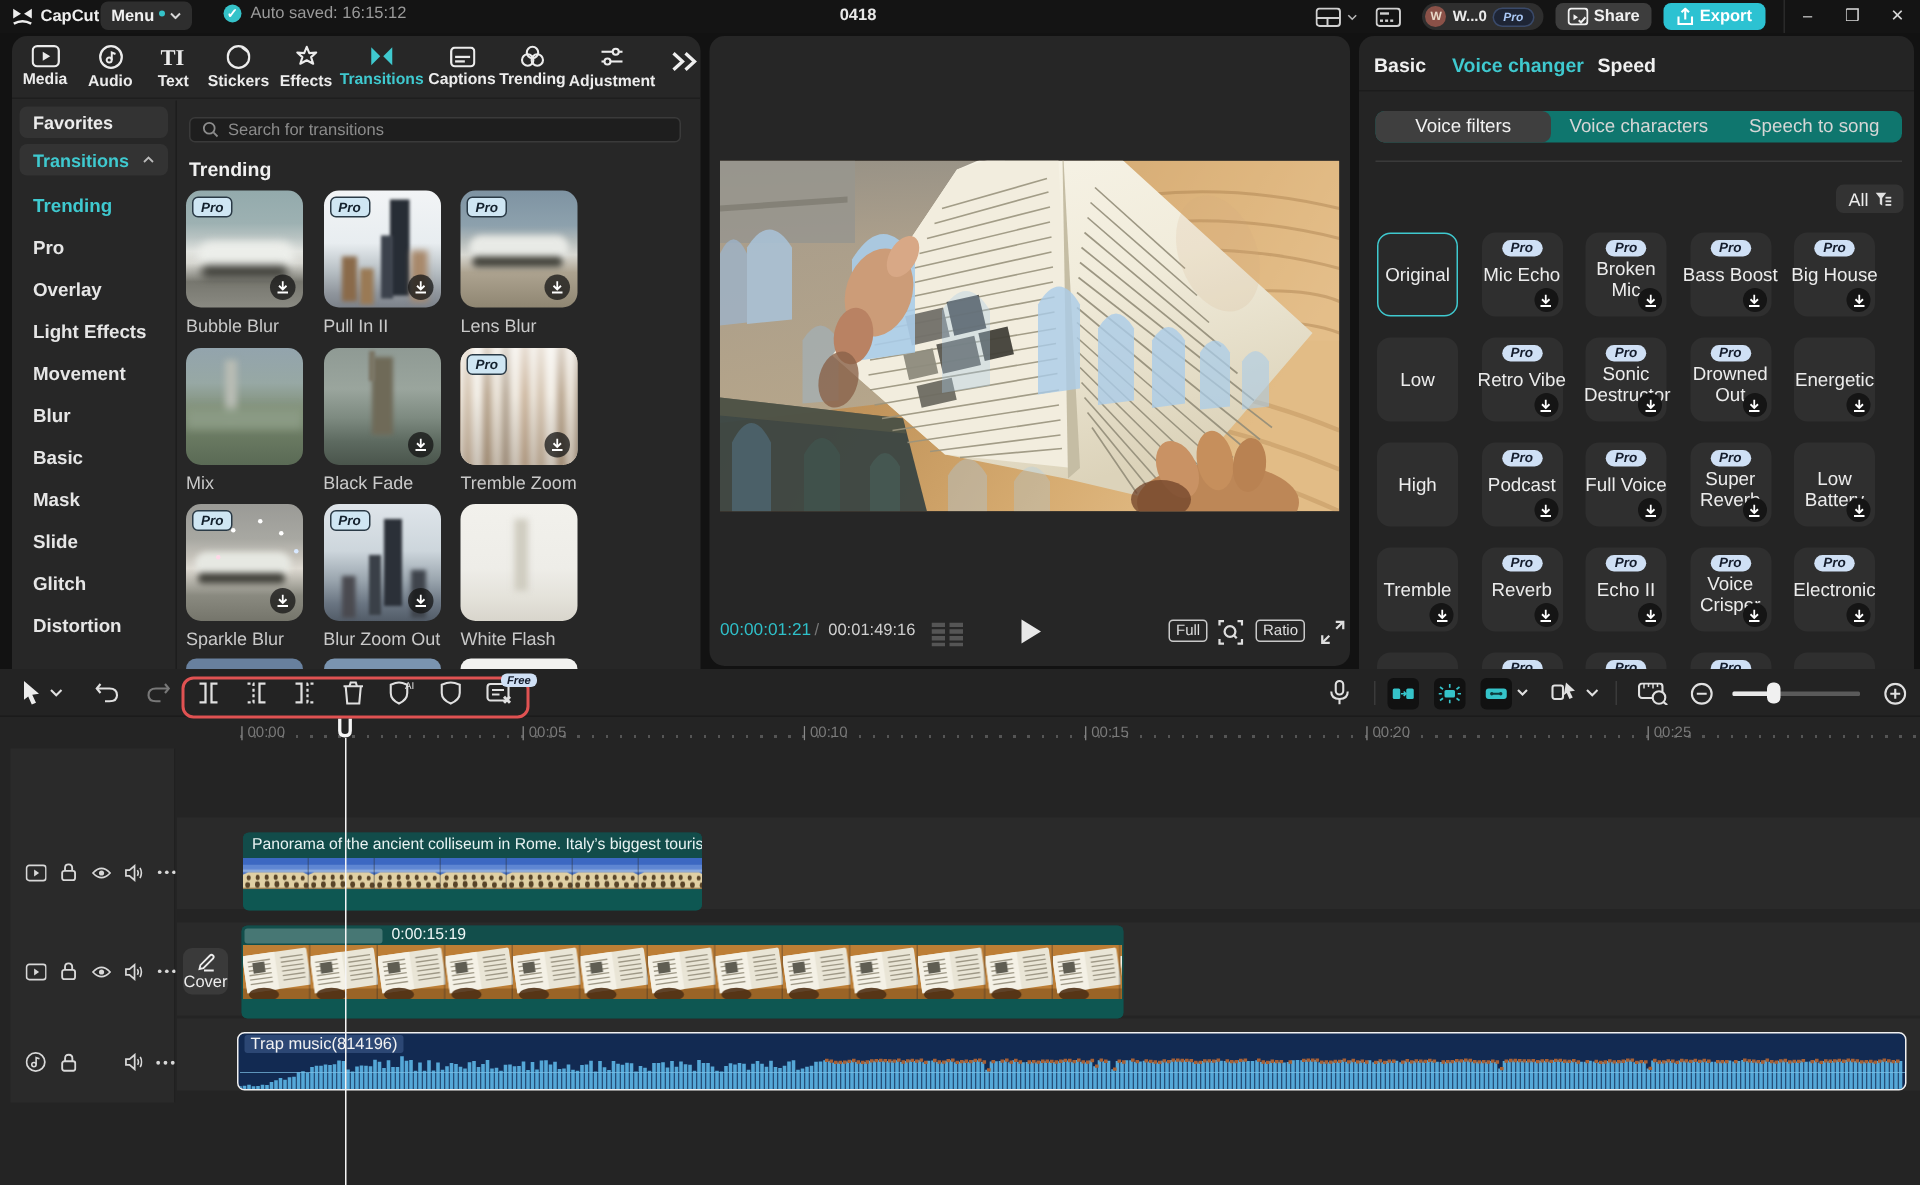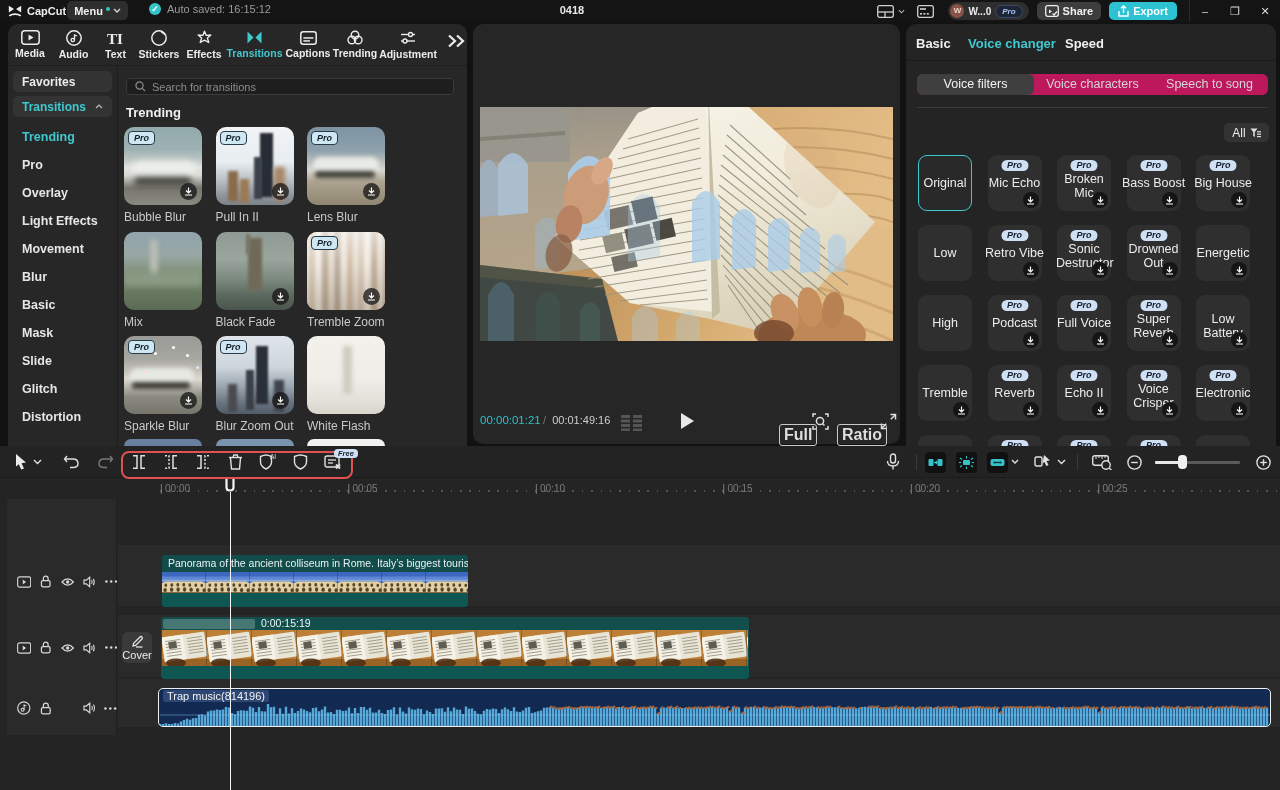--- a/index.html
+++ b/index.html
@@ -52,29 +52,29 @@
 #player { position:absolute; left:473px; top:2px; width:427px; height:420px; background:#262626; border-radius:10px 10px 10px 10px; }
 #player-h { position:absolute; left:0; top:0; width:427px; height:38px; background:#2a2a2a; border-radius:10px 10px 0 0; border-bottom:1px solid #1e1e1e; }
 #player-h .t { position:absolute; left:17px; top:11px; color:#f0f0f0; font-size:13px; }
 #player-h .ham { position:absolute; right:16px; top:13px; }
 #video { position:absolute; left:7px; top:83px; width:413px; height:234px; overflow:hidden; }
 #pctrl { position:absolute; left:0; bottom:10px; width:427px; height:24px; }
 .tc-teal { position:absolute; left:7px; top:4px; color:#2fc0c9; font-size:11.5px; }
 .tc-rest { position:absolute; left:70px; top:4px; color:#cfcfcf; font-size:11px; }
 .grid-ic { position:absolute; left:145px; top:5px; }
 .play-tri { position:absolute; left:208px; top:3px; width:0; height:0; border-left:13px solid #e8e8e8; border-top:8px solid transparent; border-bottom:8px solid transparent; }
-.boxed { position:absolute; top:14px; border:1px solid #c9c9c9; border-radius:3px; color:#dedede; font-size:16px; font-weight:bold; padding:1px 4px; }
+.boxed { position:absolute; top:3px; border:1px solid #c9c9c9; border-radius:3px; color:#dedede; font-size:10px; font-weight:normal; padding:1px 4px; }
 #pctrl .f1 { left:306px; } #pctrl .f2 { left:364px; }
 #pctrl svg { position:absolute; }
 
 
 #rightpanel { position:absolute; left:906px; top:2px; width:370px; height:422px; background:#242424; border-radius:10px 10px 0 0; }
 #rp-tabs { position:absolute; left:0; top:0; width:370px; height:37px; border-bottom:1px solid #1c1c1c; }
 #rp-tabs span { position:absolute; top:12px; font-size:13px; font-weight:bold; color:#f0f0f0; }
-#rp-subtabs { position:absolute; left:11px; top:50px; width:351px; height:21px; background:#be185d; border-radius:6px; }
+#rp-subtabs { position:absolute; left:11px; top:50px; width:351px; height:21px; background:#0f766e; border-radius:6px; }
 .seg { position:absolute; top:0; height:21px; line-height:21px; text-align:center; color:#d6d6d6; font-size:12.5px; }
 .seg.sel { background:#3f3f3f; border-radius:6px; color:#f2f2f2; }
 #rp-div { position:absolute; left:11px; top:83px; width:351px; height:1px; background:#3a3a3a; }
 #all-btn { position:absolute; left:318px; top:99px; width:45px; height:19px; background:#333333; border-radius:5px; color:#ececec; font-size:12px; display:flex; align-items:center; justify-content:center; gap:4px; }
 .vcard { position:absolute; width:54px; height:56px; background:#2f2f2f; border-radius:9px; color:#ececec; font-size:12.5px; }
 .vcard .lbl { position:absolute; left:50%; top:50%; transform:translate(-50%,-50%); white-space:nowrap; text-align:center; line-height:14px; }
 .vcard .lbl.wrap { white-space:normal; width:56px; top:56%; }
 .vcard.sel { border:1.5px solid #3fc9cf; background:#292929; }
 .vcard .pro { position:absolute; left:50%; top:5px; transform:translateX(-50%); background:#cfe0f5; color:#141c2c; font-size:9px; font-weight:bold; font-style:italic; border-radius:6px; padding:0px 6px; line-height:11px; }
 .vcard .dl { position:absolute; right:3px; bottom:3px; width:16px; height:16px; border-radius:50%; background:#151515; color:#fff; display:flex; align-items:center; justify-content:center; }

